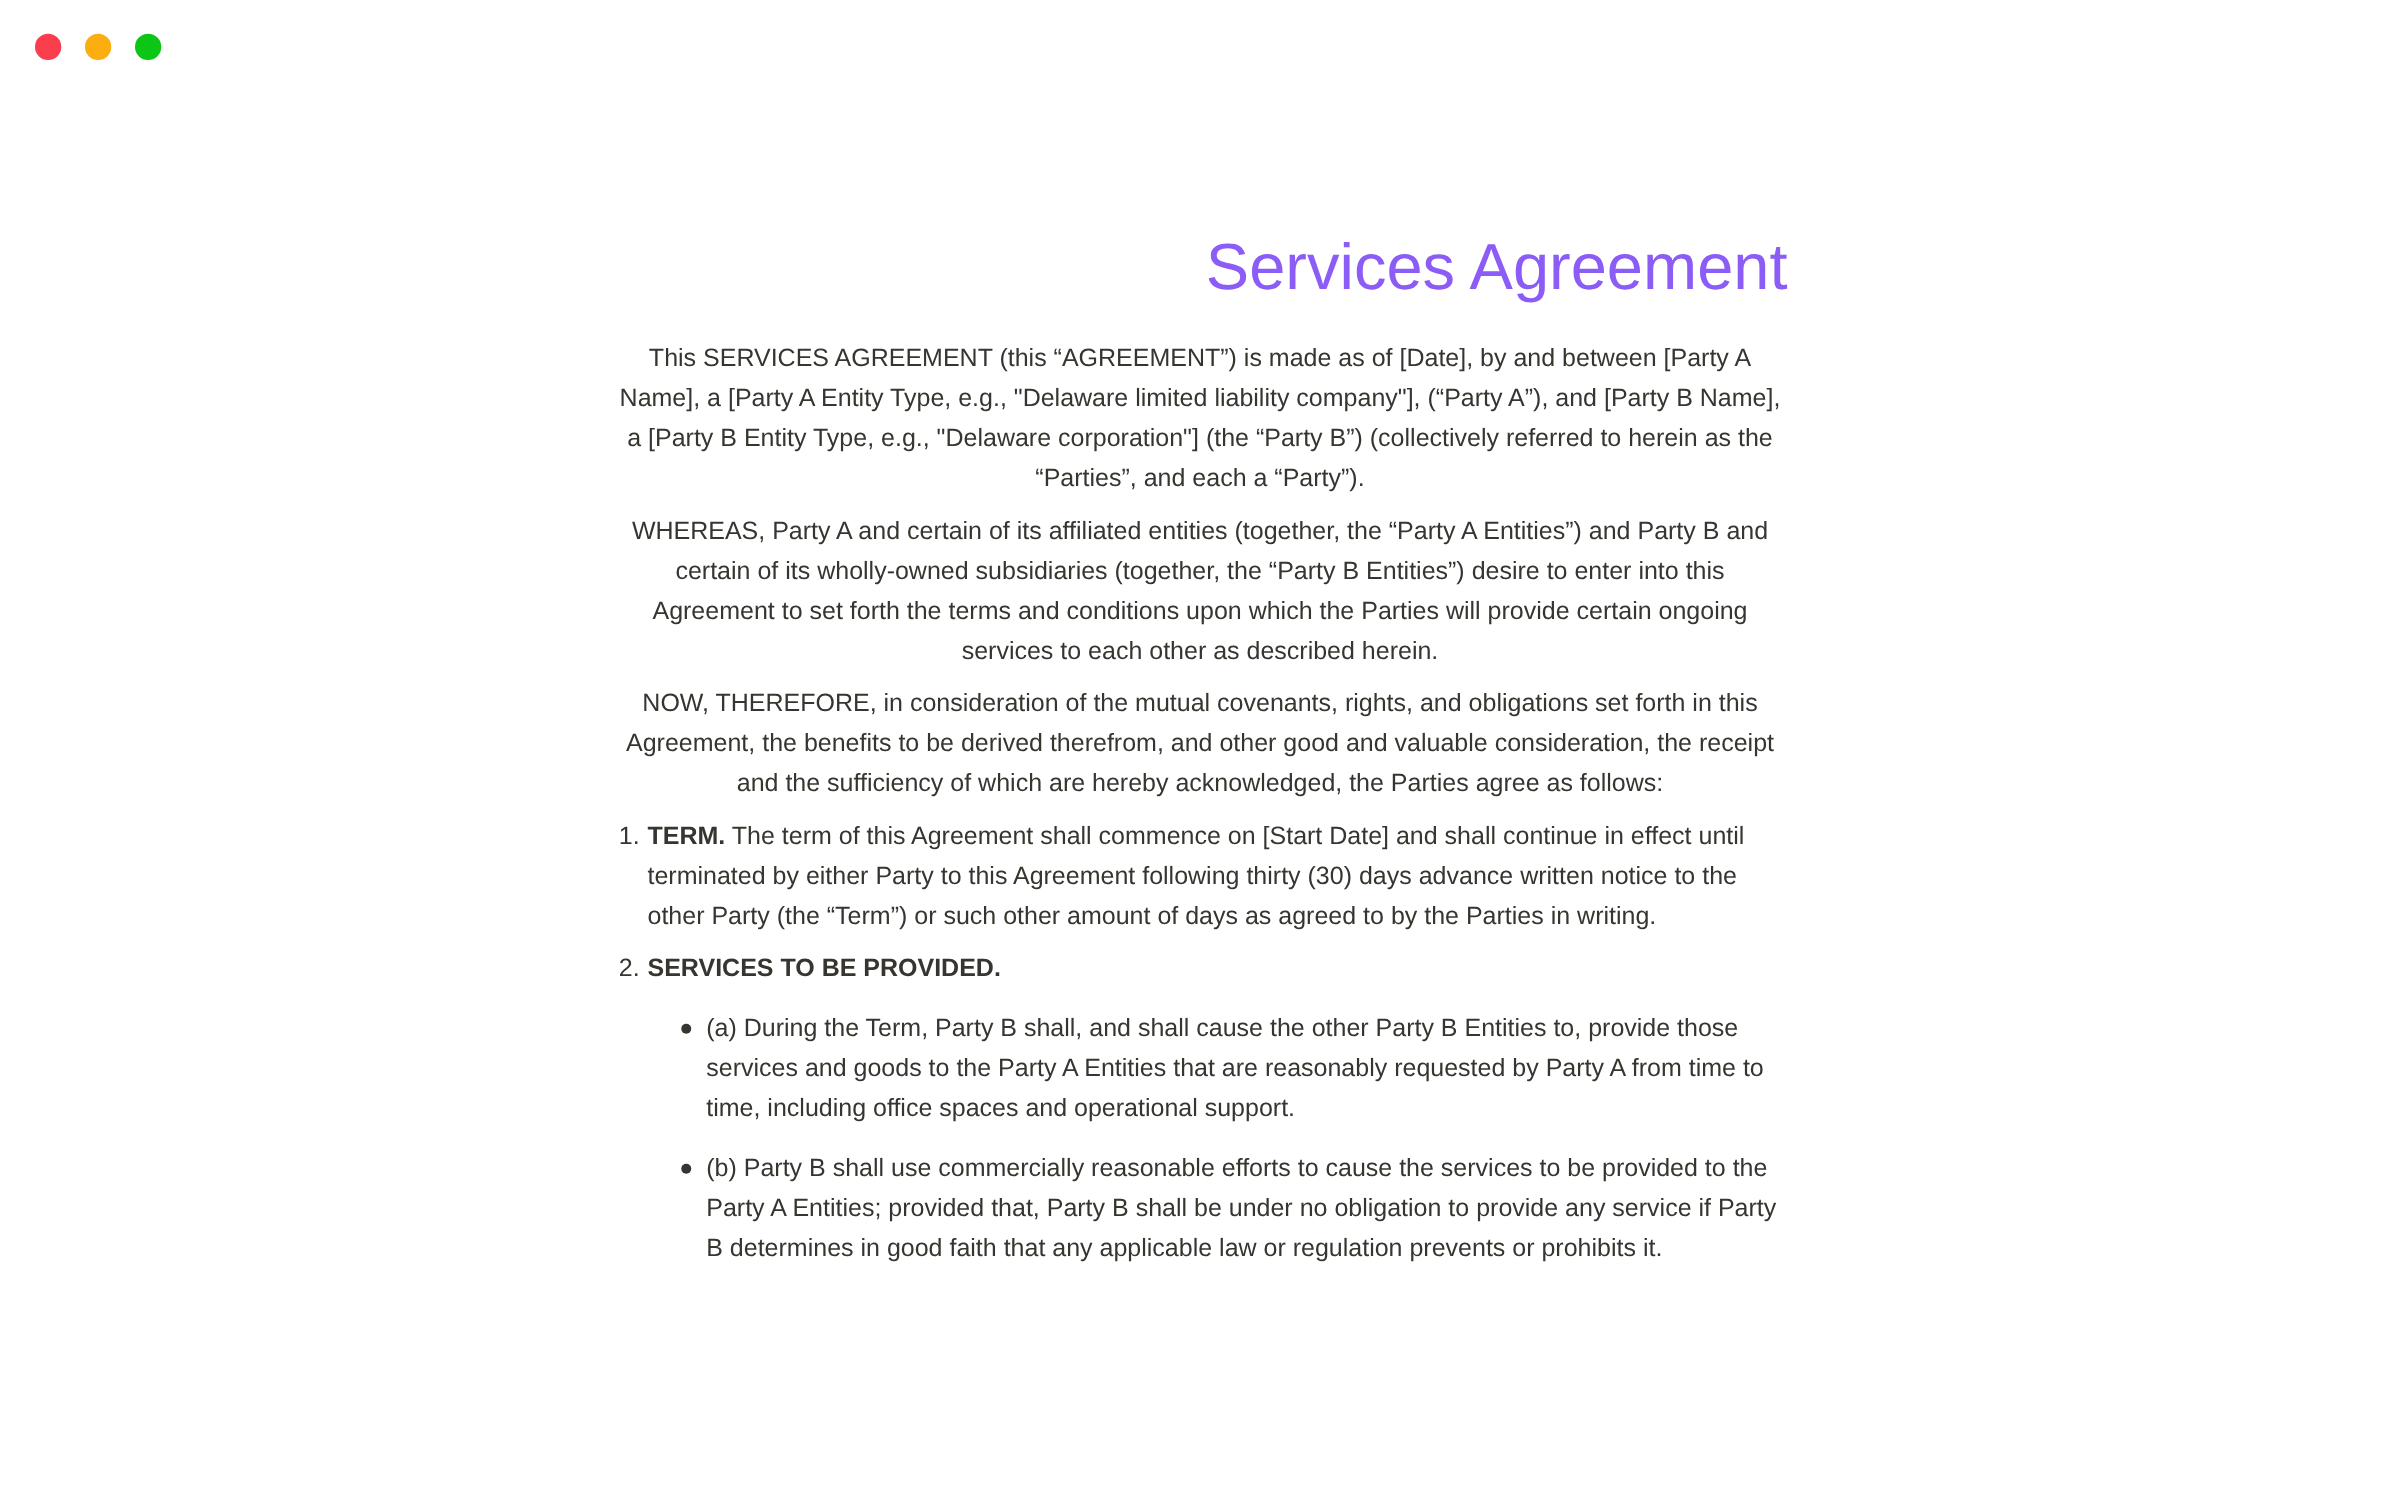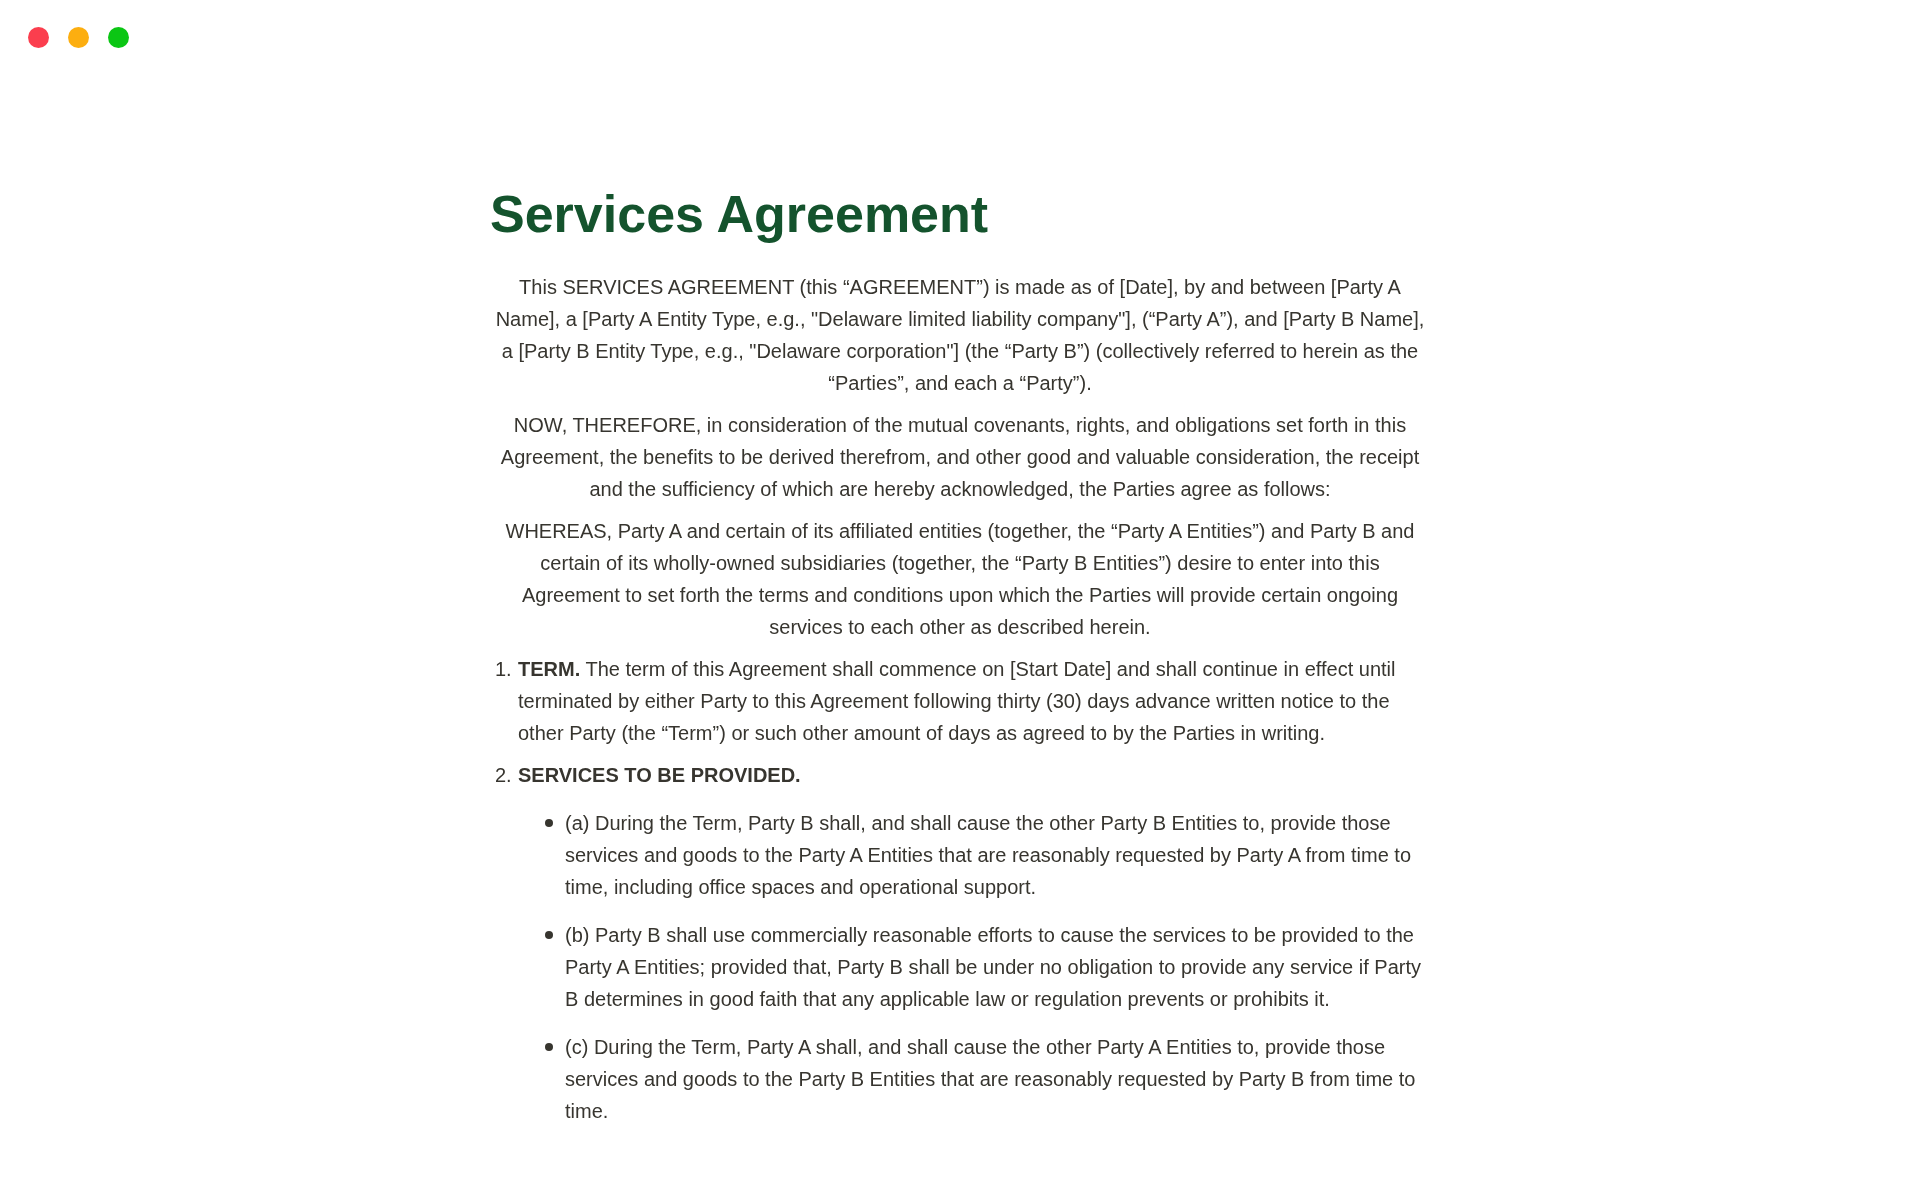--- a/index.html
+++ b/index.html
@@ -42,22 +42,23 @@
 
   .page {
     width: 940px;
     margin: 0 auto;
     padding-top: 183px;
   }
   h1.doc-title {
     margin: 0 0 26px 0;
     font-size: 52px;
     line-height: 1.2;
-    font-weight: 700;
-    color: #14532d;
+    font-weight: 400;
+    color: #8b5cf6;
+    text-align: right;
   }
   .para {
     margin: 0 0 10px 0;
     font-size: 20px;
     line-height: 32px;
     text-align: center;
   }
   ol.num-list {
     list-style: none;
     margin: 2px 0 0 0;
@@ -109,23 +110,23 @@
       <button class="dot green" aria-label="zoom-window"></button>
     </div>
   </div>
 
   <main class="page">
 
     <h1 class="doc-title">Services Agreement</h1>
 
     <p class="para">This SERVICES AGREEMENT (this “AGREEMENT”) is made as of [Date], by and between [Party A Name], a [Party A Entity Type, e.g., "Delaware limited liability company"], (“Party A”), and [Party B Name], a [Party B Entity Type, e.g., "Delaware corporation"] (the “Party B”) (collectively referred to herein as the “Parties”, and each a “Party”).</p>
 
+    <p class="para">WHEREAS, Party A and certain of its affiliated entities (together, the “Party A Entities”) and Party B and certain of its wholly-owned subsidiaries (together, the “Party B Entities”) desire to enter into this Agreement to set forth the terms and conditions upon which the Parties will provide certain ongoing services to each other as described herein.</p>
+
     <p class="para">NOW, THEREFORE, in consideration of the mutual covenants, rights, and obligations set forth in this Agreement, the benefits to be derived therefrom, and other good and valuable consideration, the receipt and the sufficiency of which are hereby acknowledged, the Parties agree as follows:</p>
-
-    <p class="para">WHEREAS, Party A and certain of its affiliated entities (together, the “Party A Entities”) and Party B and certain of its wholly-owned subsidiaries (together, the “Party B Entities”) desire to enter into this Agreement to set forth the terms and conditions upon which the Parties will provide certain ongoing services to each other as described herein.</p>
 
     <ol class="num-list">
 
       <li>
         <span class="num-marker">1.</span>
         <span class="li-body"><span class="li-label">TERM.</span><span> The term of this Agreement shall commence on [Start Date] and shall continue in effect until terminated by either Party to this Agreement following thirty (30) days advance written notice to the other Party (the “Term”) or such other amount of days as agreed to by the Parties in writing.</span></span>
       </li>
 
       <li>
         <span class="num-marker">2.</span>
@@ -133,23 +134,19 @@
 
         <ul class="bullet-list">
           <li>
             <span class="bullet-dot"></span>
             <span>(a) During the Term, Party B shall, and shall cause the other Party B Entities to, provide those services and goods to the Party A Entities that are reasonably requested by Party A from time to time, including office spaces and operational support.</span>
           </li>
           <li>
             <span class="bullet-dot"></span>
             <span>(b) Party B shall use commercially reasonable efforts to cause the services to be provided to the Party A Entities; provided that, Party B shall be under no obligation to provide any service if Party B determines in good faith that any applicable law or regulation prevents or prohibits it.</span>
           </li>
-          <li>
-            <span class="bullet-dot"></span>
-            <span>(c) During the Term, Party A shall, and shall cause the other Party A Entities to, provide those services and goods to the Party B Entities that are reasonably requested by Party B from time to time.</span>
-          </li>
         </ul>
       </li>
 
     </ol>
 
   </main>
 </div>
 
 </body></html>

